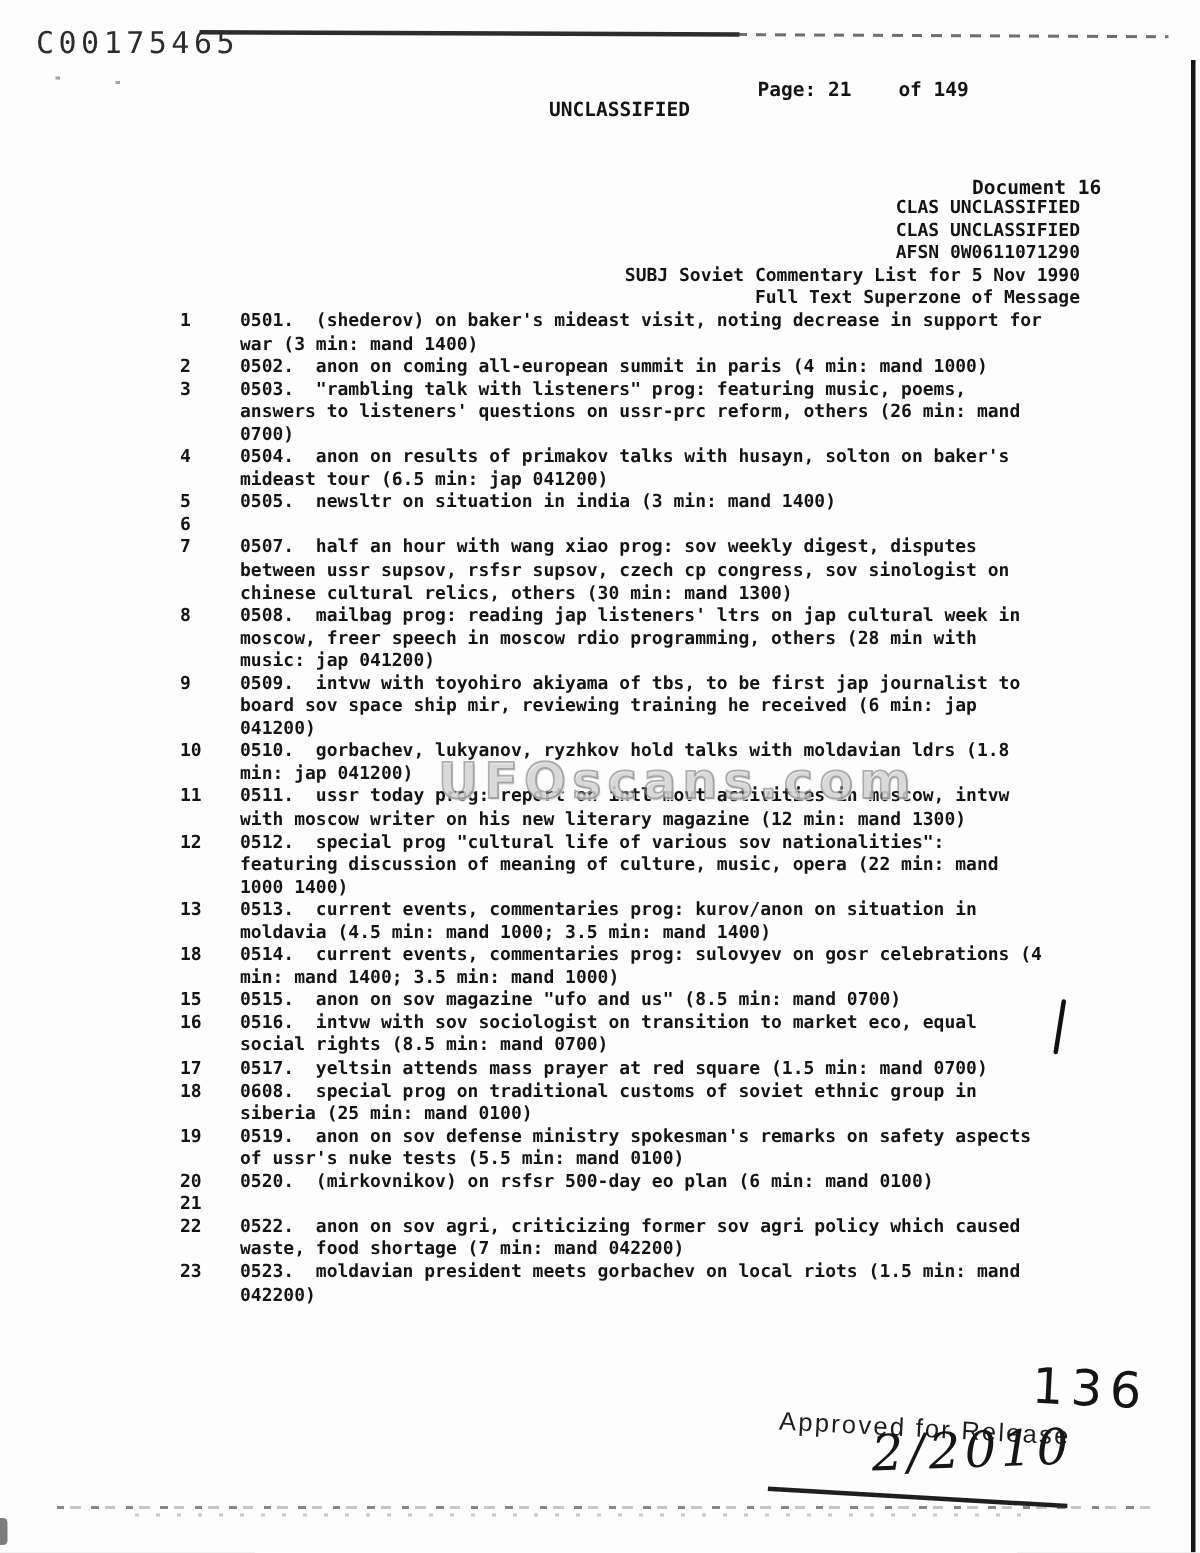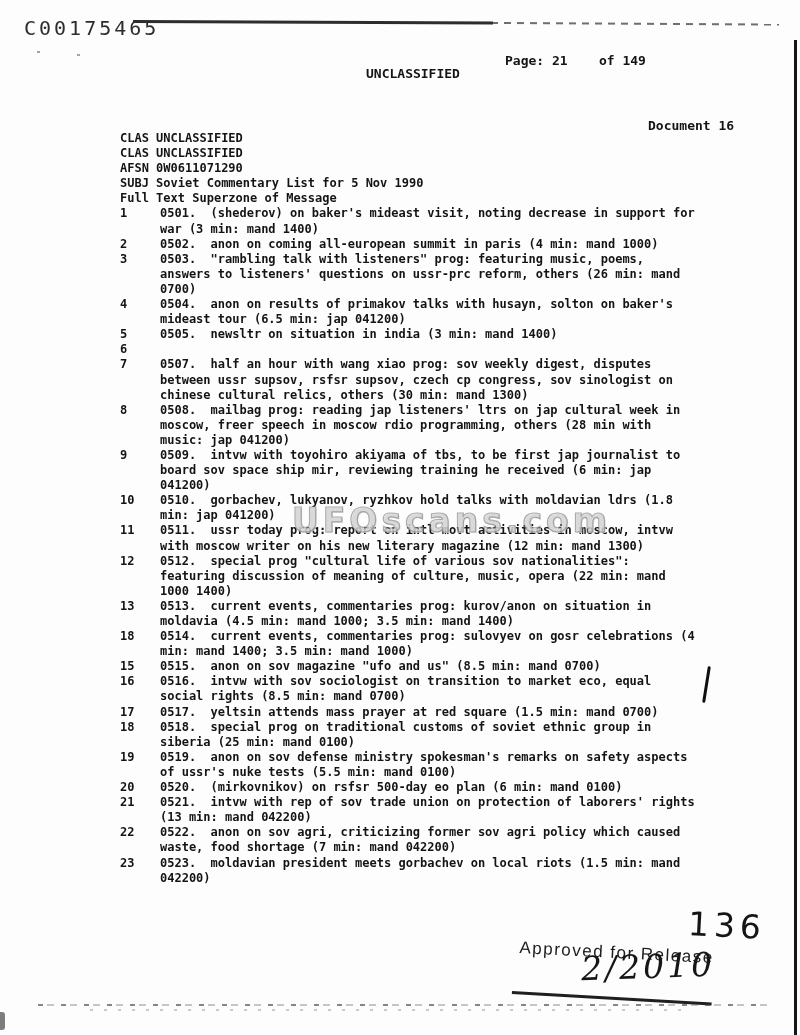--- a/index.html
+++ b/index.html
@@ -31,21 +31,21 @@
   .hdr { position:absolute; font-size:13px; font-weight:700; white-space:pre;text-align:center; }
   .page-info      { left:505px; top:53px; }
   .classification { left:366px; top:66px; }
   .document-label { left:648px; top:118px; }
 
   
   .doc-body {
     position:absolute; left:120px; top:131px; width:600px;
     font-size:12px; font-weight:700; line-height:15.1px;
   }
-  .hline { white-space:pre; }
+  .hline { white-space:pre;text-align:right; }
   .item-row { display:flex; align-items:flex-start; }
   .item-num  { width:40px; flex:0 0 40px; }
   .item-text { width:538px; flex:0 0 538px; white-space:pre-wrap; }
 
   
   .watermark {
     position:absolute; left:292px; top:501px;
     font-family:"DejaVu Sans", sans-serif;
     font-size:33px; font-weight:700; letter-spacing:4px;
     color:rgba(190,190,190,0.28);
@@ -211,36 +211,35 @@
     <div class="item-text">0516.  intvw with sov sociologist on transition to market eco, equal social rights (8.5 min: mand 0700)</div>
   </div>
 
   <div class="item-row">
     <div class="item-num">17</div>
     <div class="item-text">0517.  yeltsin attends mass prayer at red square (1.5 min: mand 0700)</div>
   </div>
 
   <div class="item-row">
     <div class="item-num">18</div>
-    <div class="item-text">0518.  special prog on traditional customs of soviet ethnic group in siberia (25 min: mand 0100)</div>
+    <div class="item-text">0608.  special prog on traditional customs of soviet ethnic group in siberia (25 min: mand 0100)</div>
   </div>
 
   <div class="item-row">
     <div class="item-num">19</div>
     <div class="item-text">0519.  anon on sov defense ministry spokesman's remarks on safety aspects of ussr's nuke tests (5.5 min: mand 0100)</div>
   </div>
 
   <div class="item-row">
     <div class="item-num">20</div>
     <div class="item-text">0520.  (mirkovnikov) on rsfsr 500-day eo plan (6 min: mand 0100)</div>
   </div>
 
   <div class="item-row">
     <div class="item-num">21</div>
-    <div class="item-text">0521.  intvw with rep of sov trade union on protection of laborers' rights (13 min: mand 042200)</div>
   </div>
 
   <div class="item-row">
     <div class="item-num">22</div>
     <div class="item-text">0522.  anon on sov agri, criticizing former sov agri policy which caused waste, food shortage (7 min: mand 042200)</div>
   </div>
 
   <div class="item-row">
     <div class="item-num">23</div>
     <div class="item-text">0523.  moldavian president meets gorbachev on local riots (1.5 min: mand 042200)</div>

